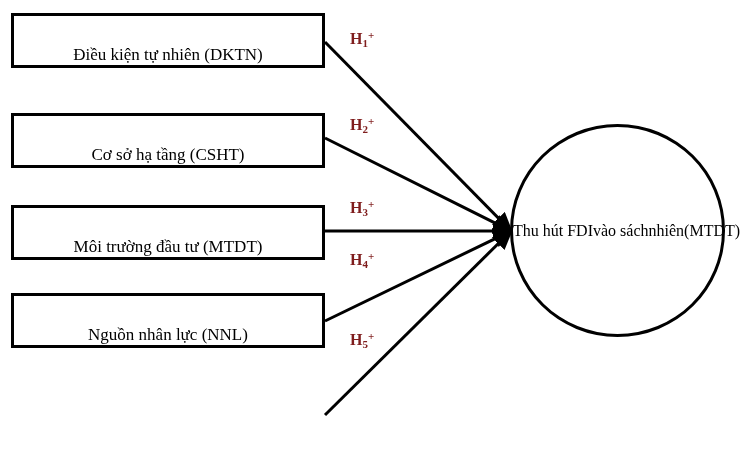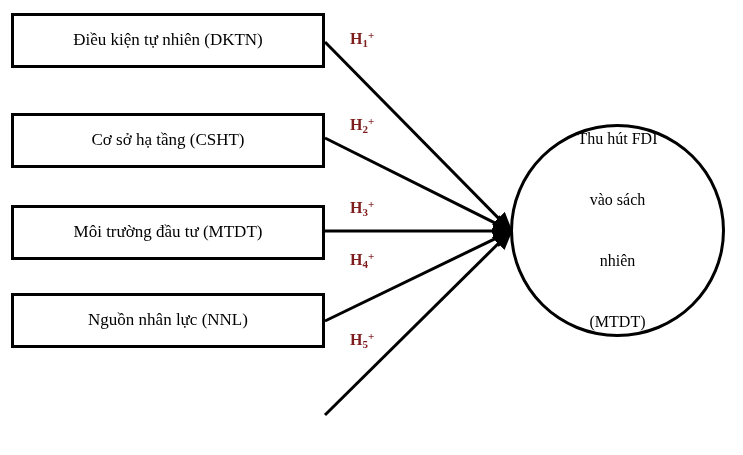--- a/index.html
+++ b/index.html
@@ -24,41 +24,41 @@
     top: 0;
     width: 743px;
     height: 455px;
   }
   .factor-box {
     position: absolute;
     box-sizing: border-box;
     border: 3px solid #000000;
     background: #ffffff;
     display: flex;
-    align-items: center;
+    align-items: flex-end;
     justify-content: center;
     text-align: center;
   }
   .factor-label {
     font-family: "Liberation Serif", "DejaVu Serif", serif;
     font-size: 17px;
     color: #000000;
     line-height: 1.1;
     white-space: nowrap;
   }
   .outcome-ellipse {
     position: absolute;
     box-sizing: border-box;
     border: 3px solid #000000;
     border-radius: 50%;
     background: #ffffff;
     display: flex;
-    flex-direction: column;
+    flex-direction: row;
     align-items: center;
-    justify-content: space-between;
+    justify-content: flex-start;
   }
   .outcome-line {
     font-family: "Liberation Serif", "DejaVu Serif", serif;
     font-size: 16px;
     color: #000000;
     line-height: 1.0;
     margin: 4px 0;
     white-space: nowrap;
   }
   .hyp-label {

